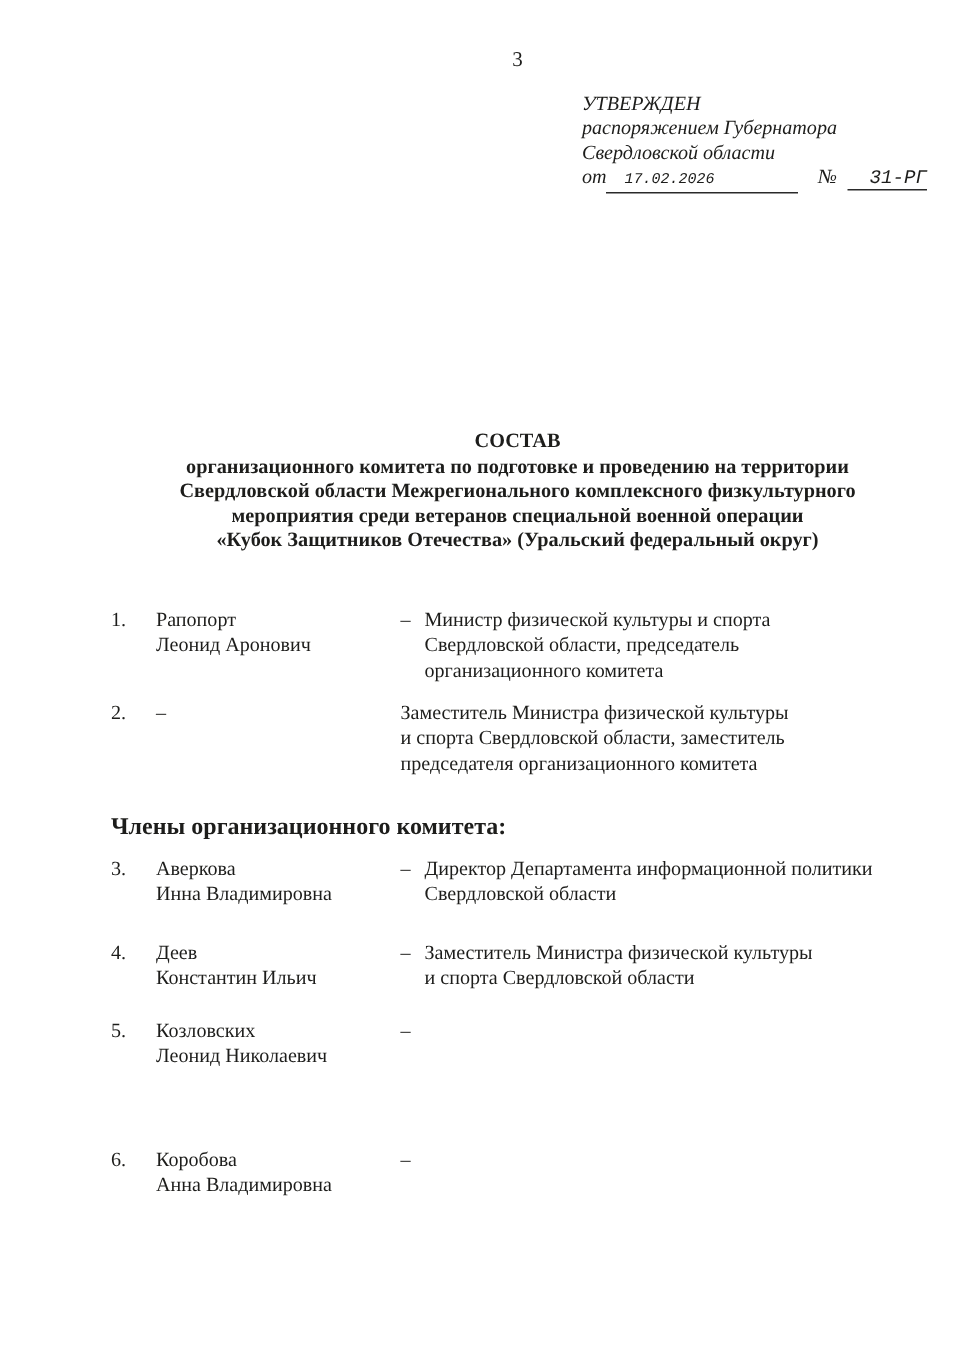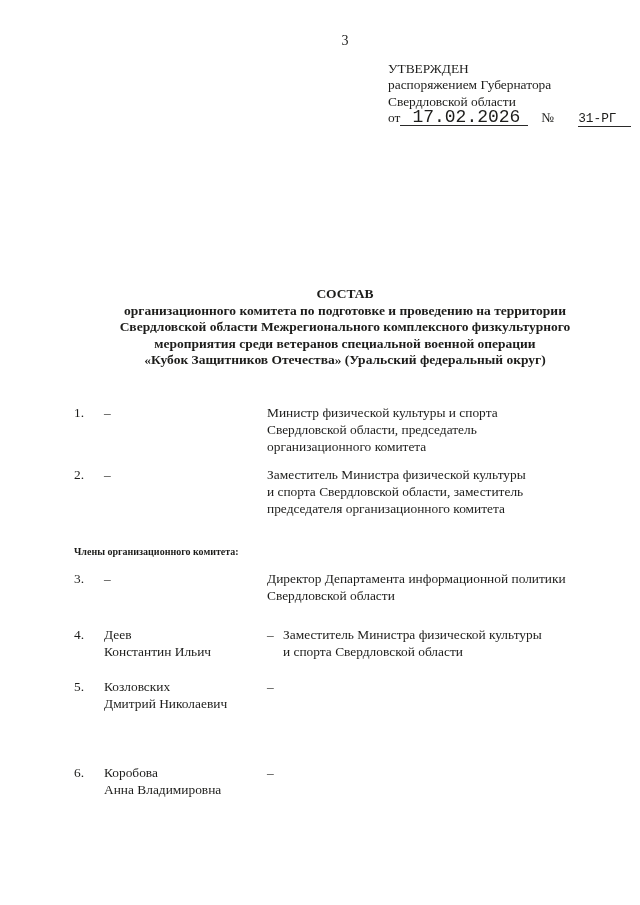--- a/index.html
+++ b/index.html
@@ -12,48 +12,48 @@
     font-family:"Liberation Serif","DejaVu Serif",serif;
     overflow:hidden;
   }
   .abs { position:absolute; }
   .pagenum {
     top:33px; left:45px; width:600px;
     text-align:center; font-size:14px;
   }
   .approval {
     top:61px; left:388px; width:240px;
-    font-size:13.4px; line-height:16.4px;
+    font-size:13.4px; line-height:16.4px;font-style:italic;
   }
   .approval .issuer, .approval .desc { white-space:pre; }
   .refline { white-space:nowrap; }
   .u-date {
     display:inline-block; width:128px;
     border-bottom:1.2px solid #2a2a2a;
     font-family:"Liberation Mono","DejaVu Sans Mono",monospace;
-    font-size:18px; line-height:15px;
+    font-size:10px; line-height:15px;
     padding-left:12px; vertical-align:baseline;
   }
   .u-num {
-    display:inline-block; width:53px; margin-left:24px;
+    display:inline-block; width:53px; margin-left:7px;
     border-bottom:1.2px solid #2a2a2a;
     font-family:"Liberation Mono","DejaVu Sans Mono",monospace;
     font-size:12.8px; line-height:15px;
-    text-align:left; vertical-align:baseline;
+    text-align:right; vertical-align:baseline;
   }
   .nosign { margin-left:13px; }
   .doc-heading {
     top:286px; left:45px; width:600px;
     text-align:center; font-weight:bold;
     font-size:13.5px; line-height:16.6px;
   }
   .doc-heading .sub { white-space:pre-line; }
   .section-heading {
     top:543px; left:74px;
-    font-weight:bold; font-size:10px; line-height:17px;
+    font-weight:bold; font-size:16px; line-height:17px;
   }
   .member {
     position:absolute; left:74px;
     display:grid; grid-template-columns:30px 163px 16px auto;
     font-size:13.4px; line-height:17px;
     align-items:start;
   }
   .member .name, .member .role { white-space:pre; }
   .member .num { text-align:left; }
 </style>
@@ -74,56 +74,60 @@
   <div class="abs doc-heading">
     <div>СОСТАВ</div>
     <div class="sub">организационного комитета по подготовке и проведению на территории
 Свердловской области Межрегионального комплексного физкультурного
 мероприятия среди ветеранов специальной военной операции
 «Кубок Защитников Отечества» (Уральский федеральный округ)</div>
   </div>
 
   <div class="member" style="top:404px;">
     <div class="num">1.</div>
+    <div class="name">Рапопорт
+Леонид Аронович</div>
     <div class="dash">–</div>
     <div class="role">Министр физической культуры и спорта
 Свердловской области, председатель
 организационного комитета</div>
   </div>
 
   <div class="member" style="top:466px;">
     <div class="num">2.</div>
     <div class="dash">–</div>
     <div class="role">Заместитель Министра физической культуры
 и спорта Свердловской области, заместитель
 председателя организационного комитета</div>
   </div>
 
   <div class="abs section-heading">Члены организационного комитета:</div>
 
   <div class="member" style="top:570px;">
     <div class="num">3.</div>
+    <div class="name">Аверкова
+Инна Владимировна</div>
     <div class="dash">–</div>
     <div class="role">Директор Департамента информационной политики
 Свердловской области</div>
   </div>
 
   <div class="member" style="top:626px;">
     <div class="num">4.</div>
     <div class="name">Деев
 Константин Ильич</div>
     <div class="dash">–</div>
     <div class="role">Заместитель Министра физической культуры
 и спорта Свердловской области</div>
   </div>
 
   <div class="member" style="top:678px;">
     <div class="num">5.</div>
     <div class="name">Козловских
-Дмитрий Николаевич</div>
+Леонид Николаевич</div>
     <div class="dash">–</div>
   </div>
 
   <div class="member" style="top:764px;">
     <div class="num">6.</div>
     <div class="name">Коробова
 Анна Владимировна</div>
     <div class="dash">–</div>
   </div>
 

